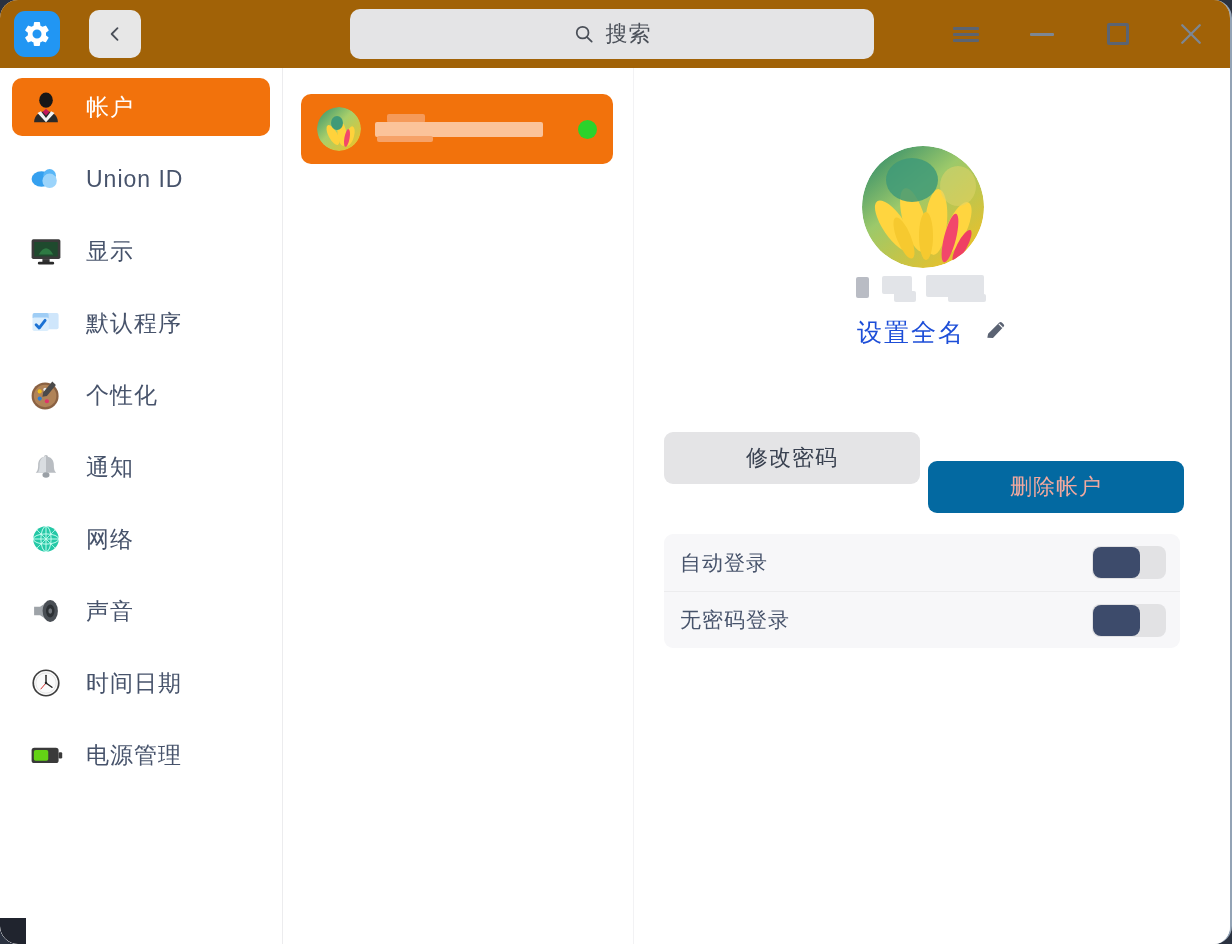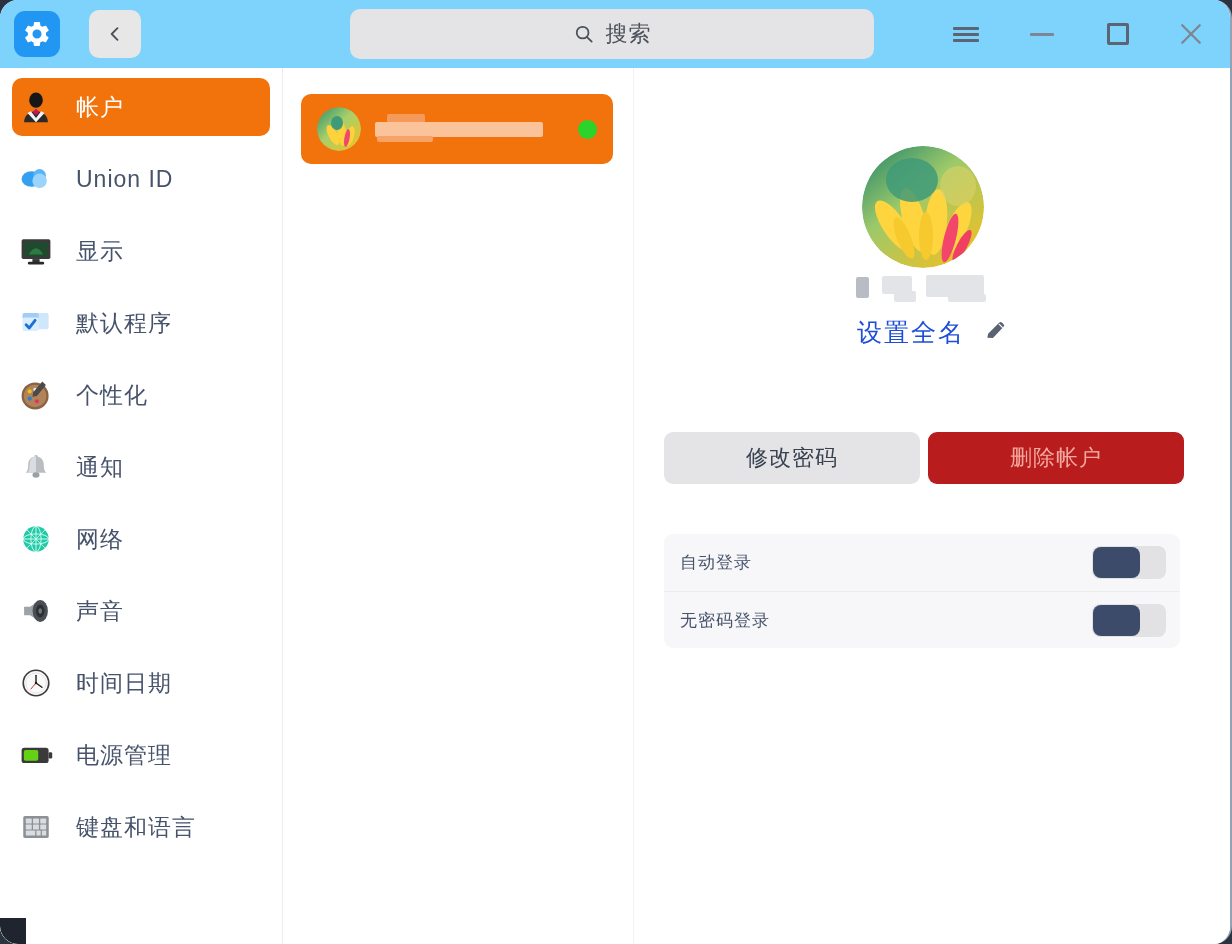--- a/index.html
+++ b/index.html
@@ -26,21 +26,21 @@
     overflow: hidden;
     border-right: 2px solid #93a3b5;
   }
 
   
   #titlebar {
     position: absolute;
     left: 0; top: 0;
     width: 100%;
     height: 68px;
-    background: #7dd3fc;
+    background: #a16207;
     display: flex;
     align-items: center;
   }
 
   .app-icon {
     position: absolute;
     left: 14px; top: 11px;
     width: 46px; height: 46px;
     border-radius: 11px;
     background: #2196f3;
@@ -122,21 +122,21 @@
     padding-top: 10px;
     overflow: hidden;
     position: relative;
   }
 
   .nav-item {
     display: flex;
     align-items: center;
     height: 58px;
     margin: 0 12px 14px 12px;
-    padding-left: 4px;
+    padding-left: 14px;
     border-radius: 10px;
     cursor: pointer;
     gap: 20px;
   }
   .nav-item.active { background: #f2720c; }
   .nav-item .label {
     font-size: 23px;
     color: #47536b;
     letter-spacing: 1px;
     white-space: nowrap;
@@ -280,41 +280,41 @@
     flex: 1;
     height: 52px;
     border-radius: 9px;
     border: none;
     font-size: 22px;
     letter-spacing: 1px;
     cursor: pointer;
     font-family: "Liberation Sans", "DejaVu Sans", sans-serif;
   }
   .pill-btn.primary { background: #e4e4e6; color: #394150; }
-  .pill-btn.danger-disabled { background: #b91c1c; color: #f2a99f; cursor: default; }
+  .pill-btn.danger-disabled { background: #0369a1; color: #f2a99f; cursor: default; margin-top: 29px; }
 
   .settings-group {
     position: absolute;
     left: 30px; top: 466px;
     width: 516px;
     background: #f7f7f9;
     border-radius: 9px;
     overflow: hidden;
   }
   .setting-row {
     height: 57px;
     display: flex;
     align-items: center;
     justify-content: space-between;
     padding: 0 14px 0 16px;
     cursor: pointer;
   }
   .setting-row + .setting-row { border-top: 1px solid #ececee; }
   .setting-row .label {
-    font-size: 17px;
+    font-size: 21px;
     color: #47536b;
     letter-spacing: 1px;
   }
   .toggle {
     width: 74px; height: 33px;
     border-radius: 8px;
     background: #e2e2e4;
     position: relative;
     flex: 0 0 74px;
   }
@@ -511,39 +511,20 @@
           <svg width="36" height="36" viewBox="0 0 40 40">
             <rect x="4" y="12" width="30" height="17" rx="3" fill="#3a3a3a"></rect>
             <rect x="34" y="17" width="4" height="7" rx="1.4" fill="#3a3a3a"></rect>
             <rect x="6.5" y="14.5" width="16" height="12" rx="2" fill="#63d215"></rect>
           </svg>
         </span>
         <span class="label">电源管理</span>
       </div>
 
 
-      <div class="nav-item">
-        <span class="nav-ico">
-          <svg width="34" height="34" viewBox="0 0 40 40">
-            <rect x="5" y="7" width="30" height="26" rx="2" fill="#8c9196"></rect>
-            <g fill="#d9dde0">
-              <rect x="8" y="10" width="7" height="6" rx="1"></rect>
-              <rect x="16.5" y="10" width="7" height="6" rx="1"></rect>
-              <rect x="25" y="10" width="7" height="6" rx="1"></rect>
-              <rect x="8" y="17" width="7" height="6" rx="1"></rect>
-              <rect x="16.5" y="17" width="7" height="6" rx="1"></rect>
-              <rect x="25" y="17" width="7" height="6" rx="1"></rect>
-              <rect x="8" y="24" width="11" height="6" rx="1"></rect>
-              <rect x="20.5" y="24" width="5" height="6" rx="1"></rect>
-              <rect x="27" y="24" width="5" height="6" rx="1"></rect>
-            </g>
-          </svg>
-        </span>
-        <span class="label">键盘和语言</span>
-      </div>
     </div>
 
     <div id="list-pane">
 
       <div class="acct-card">
         <span class="acct-avatar">
           <svg width="44" height="44" viewBox="0 0 44 44">
             <defs>
               <linearGradient id="fg1" x1="0" y1="0" x2="1" y2="1">
                 <stop offset="0%" stop-color="#2f8f6e"></stop>

